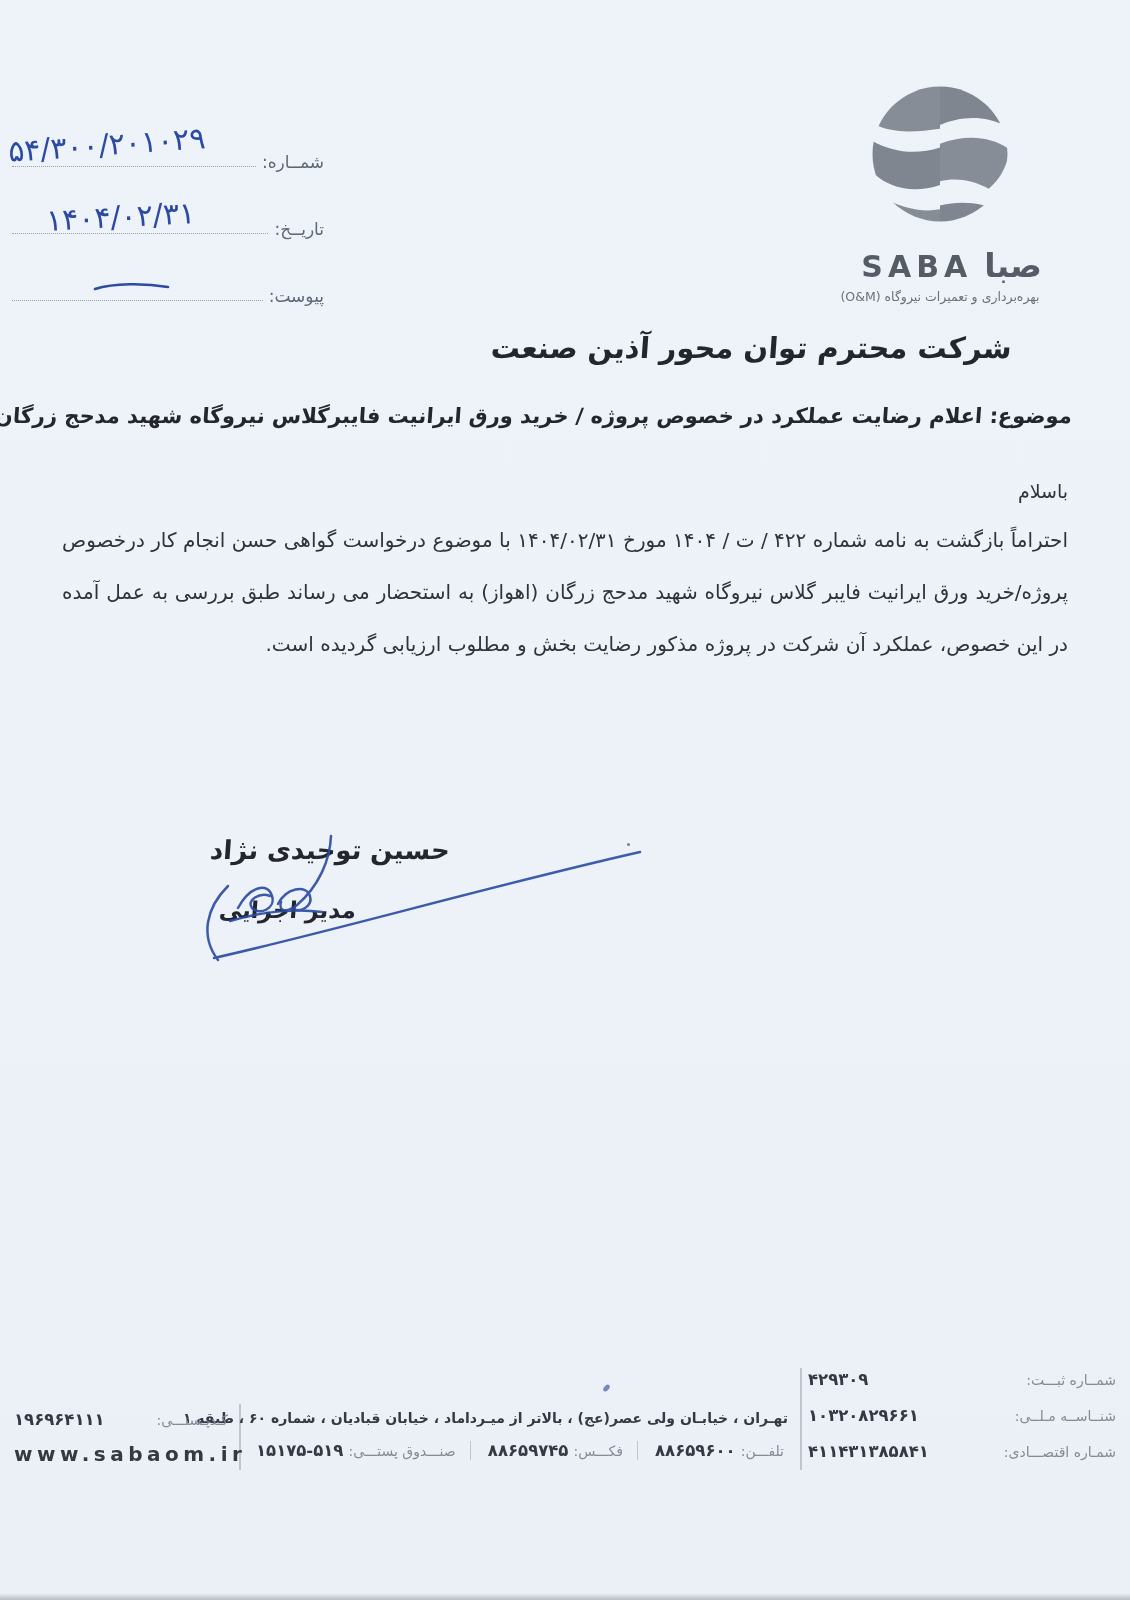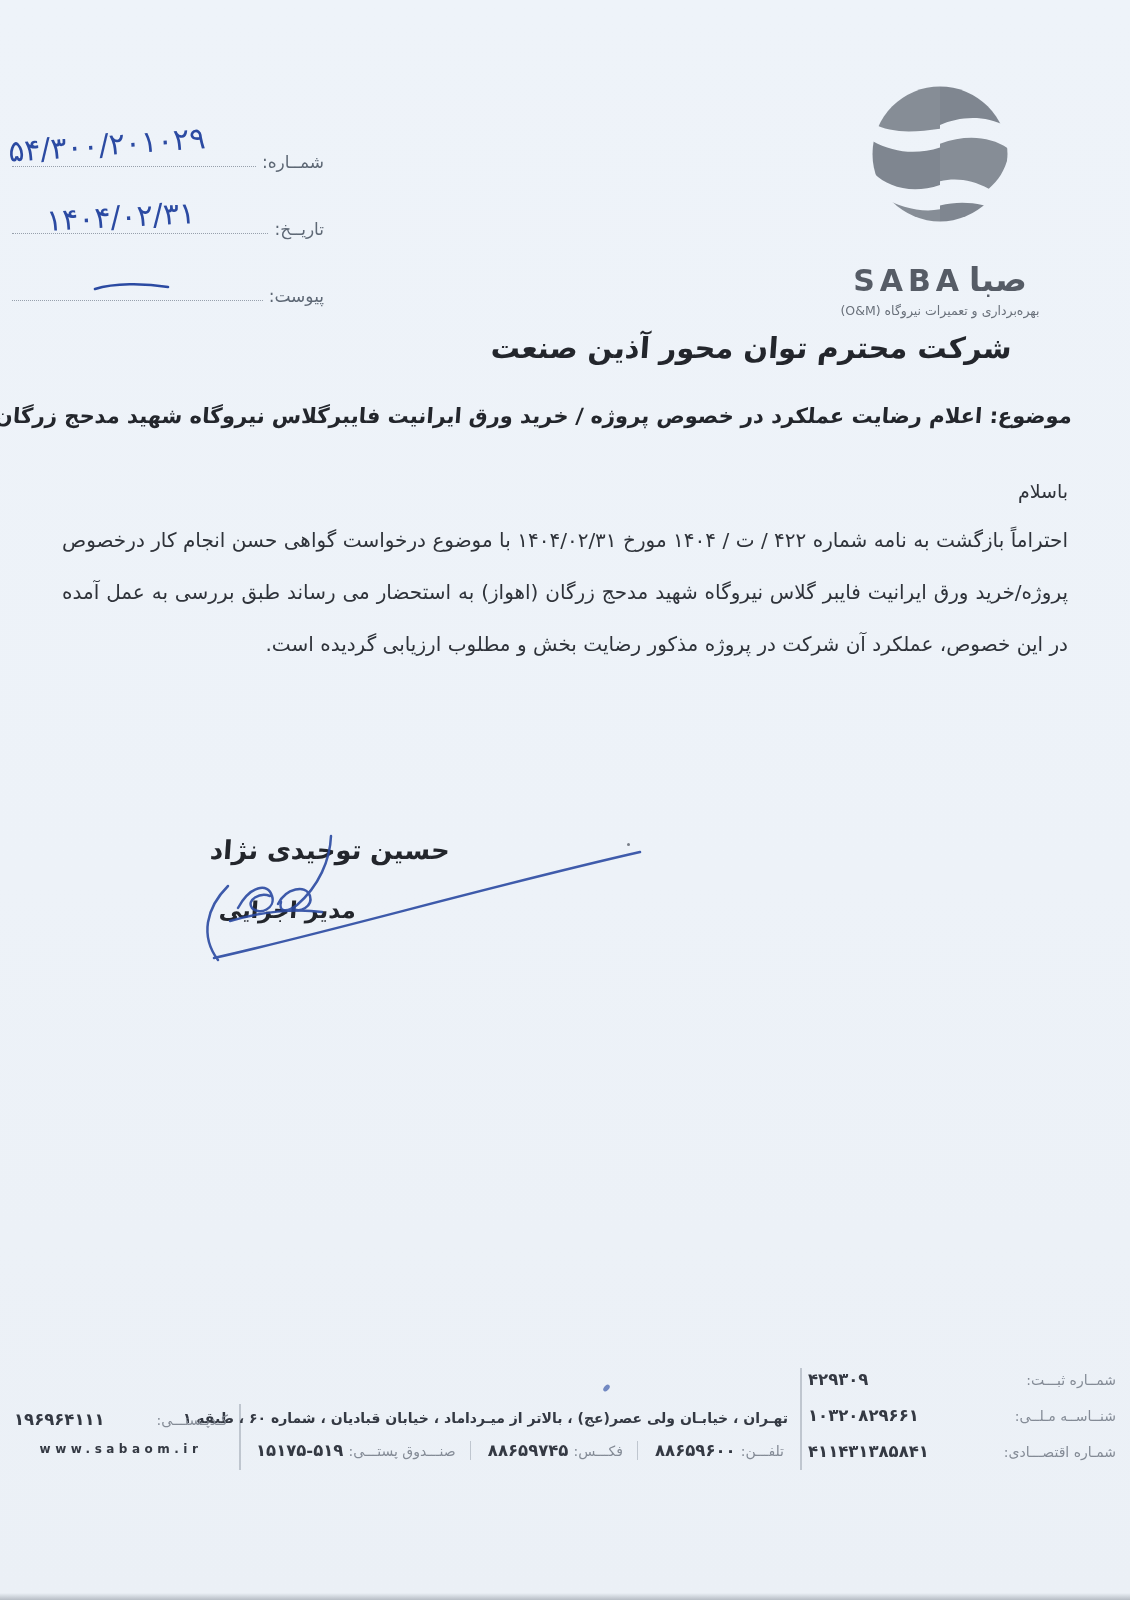--- a/index.html
+++ b/index.html
@@ -13,21 +13,21 @@
   .meta-row{display:flex;direction:rtl;align-items:flex-end;height:26px;margin-bottom:41px;}
   .meta-label{color:#5e6875;font-size:17px;white-space:nowrap;}
   .leader{flex:1;border-bottom:1.6px dotted #97a0ac;margin:0 6px 5px 6px;}
   .hand{position:absolute;color:#2b4aa2;font-size:30px;white-space:nowrap;}
   .hand-number{left:8px;top:127px;transform:rotate(-4deg);letter-spacing:3px;}
   .hand-date{left:46px;top:199px;transform:rotate(-3deg);letter-spacing:4px;}
   .attach-dash{position:absolute;left:92px;top:280px;}
   
   .logo-block{position:absolute;top:64px;left:838px;width:204px;text-align:center;}
   .globe{display:block;margin:0 auto;}
-  .wordmark{margin-top:16px;font-weight:bold;color:#565c66;display:flex;justify-content:center;align-items:baseline;gap:5px;direction:ltr;}
+  .wordmark{margin-top:2px;font-weight:bold;color:#565c66;display:flex;justify-content:flex-end;align-items:baseline;gap:12px;direction:ltr;}
   .wm-en{font-size:30px;letter-spacing:5px;}
   .wm-fa{font-size:33px;}
   .tagline{font-size:12.5px;color:#6a717b;margin-top:4px;direction:rtl;}
   
   .calli{font-weight:bold;transform:skewX(-4deg);}
   .recipient{position:absolute;top:331px;right:118px;font-size:29px;color:#23262c;white-space:nowrap;}
   .subject{position:absolute;top:404px;right:58px;left:30px;text-align:right;font-size:21px;color:#23262c;white-space:nowrap;}
   .salutation{position:absolute;top:480px;right:62px;font-size:19px;margin-left:20px;}
   .body-text{position:absolute;top:514px;right:62px;left:62px;font-size:20px;line-height:52px;text-align:justify;}
   
@@ -46,21 +46,21 @@
   .f-reg{position:absolute;right:14px;top:1370px;width:308px;}
   .f-reg .f-row{display:flex;direction:rtl;justify-content:space-between;align-items:baseline;height:36px;}
   .f-val-spaced{letter-spacing:11px;}
   .f-mid{position:absolute;left:252px;width:536px;top:1410px;direction:rtl;}
   .f-address{font-size:14px;font-weight:bold;color:#343943;white-space:nowrap;}
   .f-contacts{display:flex;direction:rtl;justify-content:space-between;margin-top:15px;align-items:baseline;}
   .f-citem{padding:0 4px;white-space:nowrap;}
   .f-citem + .f-citem{border-right:1.5px solid #bfc6cf;padding-right:14px;}
   .f-left{position:absolute;left:14px;width:214px;top:1410px;direction:rtl;}
   .f-left .f-row{display:flex;direction:rtl;justify-content:space-between;align-items:baseline;}
-  .f-web{margin-top:13px;font-weight:bold;font-size:12px;letter-spacing:4.5px;color:#343943;direction:ltr;text-align:center;white-space:nowrap;}
+  .f-web{margin-top:13px;font-weight:bold;font-size:20px;letter-spacing:4.5px;color:#343943;direction:ltr;text-align:center;white-space:nowrap;}
   .bottom-shade{position:absolute;left:0;right:0;bottom:0;height:7px;background:linear-gradient(180deg,rgba(140,148,158,0),rgba(130,138,148,.5));}
 </style>
 </head>
 <body>
 
 <div class="page">
 
   <div class="meta">
     <div class="meta-row">
       <span class="meta-label">شمــاره:</span>

